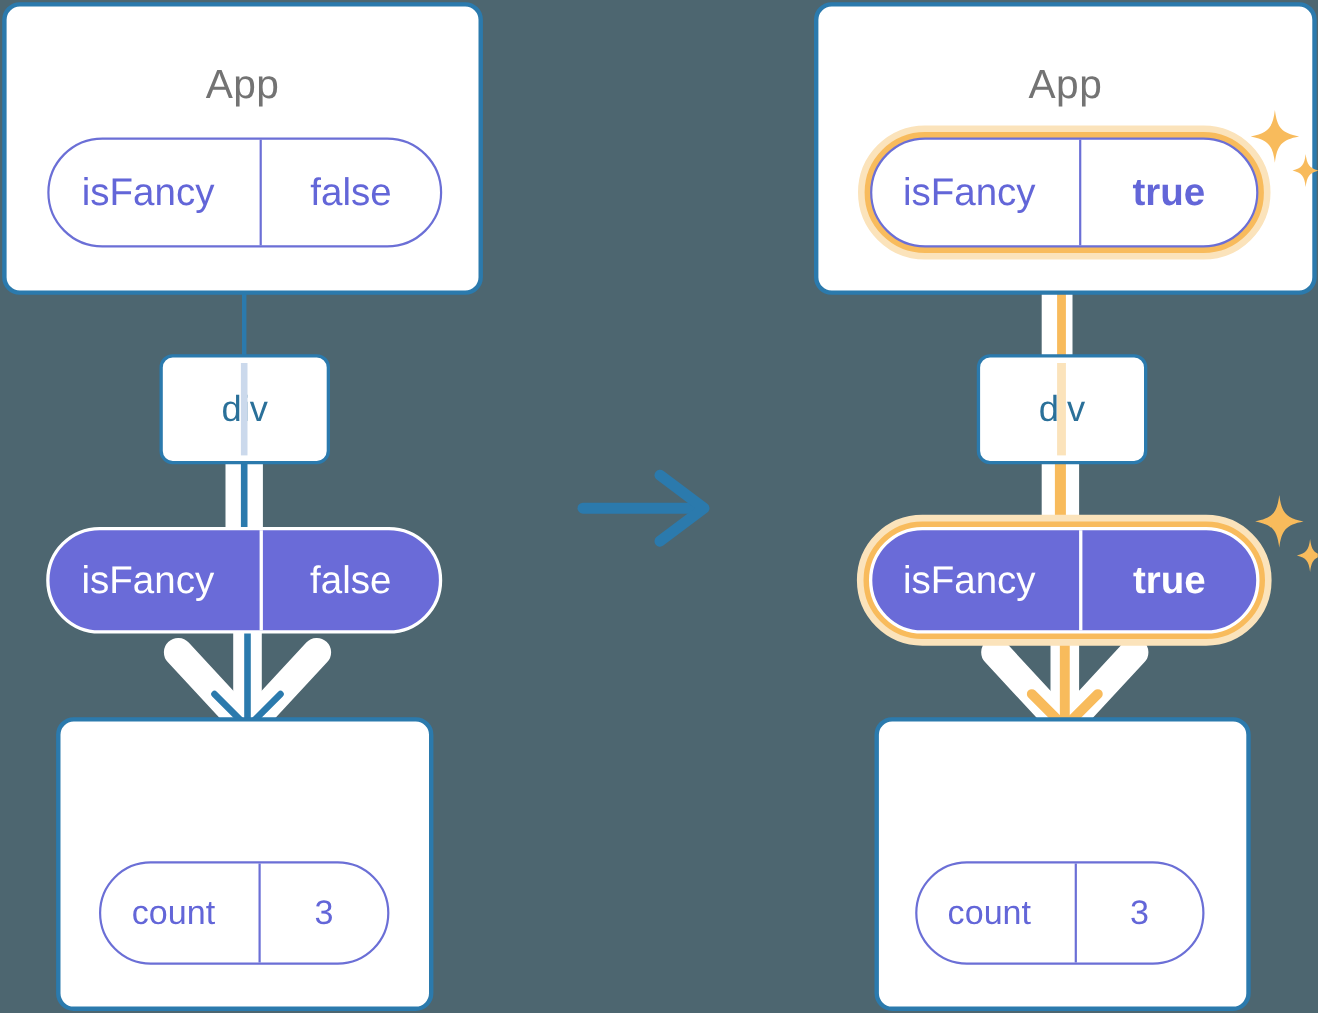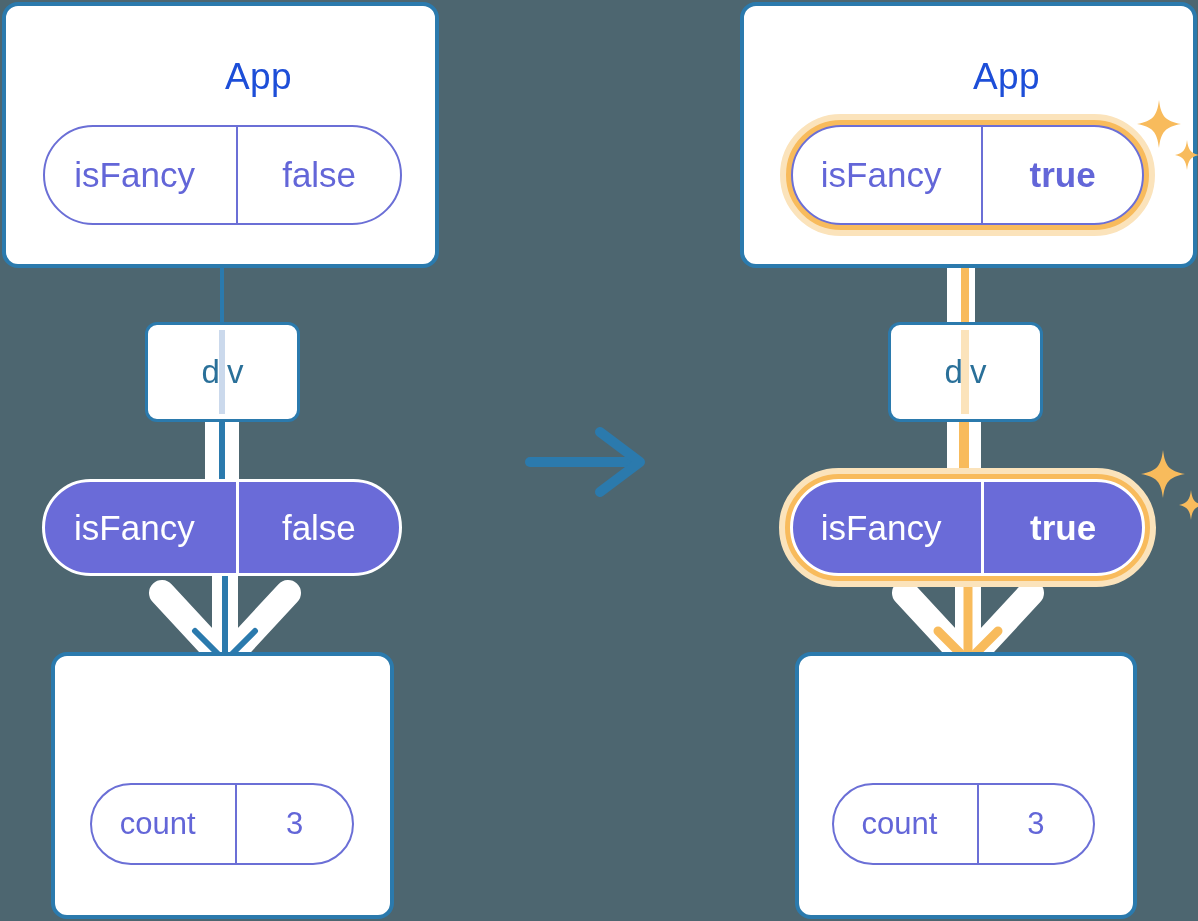--- a/index.html
+++ b/index.html
@@ -35,25 +35,24 @@
     border: 4px solid #2b7aad;
     border-radius: 16px;
     box-sizing: border-box;
     z-index: 6;
   }
   .compbox .comp-title {
     position: absolute;
     left: 0;
     width: 100%;
     text-align: center;
-    color: #1d4ed8;
+    color: #737373;
     font-size: 37px;
     letter-spacing: .4px;
     white-space: nowrap;
-    padding-left: 38px;
   }
 
   
   .app-box {
     left: 2px; top: 2px;
     width: 437px; height: 266px;
   }
   .right .app-box { left: 141px; width: 457px; }
   .app-box .comp-title { top: 50px; }
 
@@ -126,21 +125,21 @@
   .app-pill {
     left: 43px; top: 125px;
     width: 359px; height: 100px;
     font-size: 35px;
   }
   .right .app-pill { left: 192px; width: 353px; }
 
   
   .counter-pill {
     left: 90px; top: 783px;
-    width: 264px; height: 82px;
+    width: 264px; height: 94px;
     font-size: 31px;
   }
   .right .counter-pill { left: 233px; width: 263px; }
 
   
   .prop-pill {
     left: 42px; top: 479px;
     width: 360px; height: 97px;
     font-size: 35px;
   }

